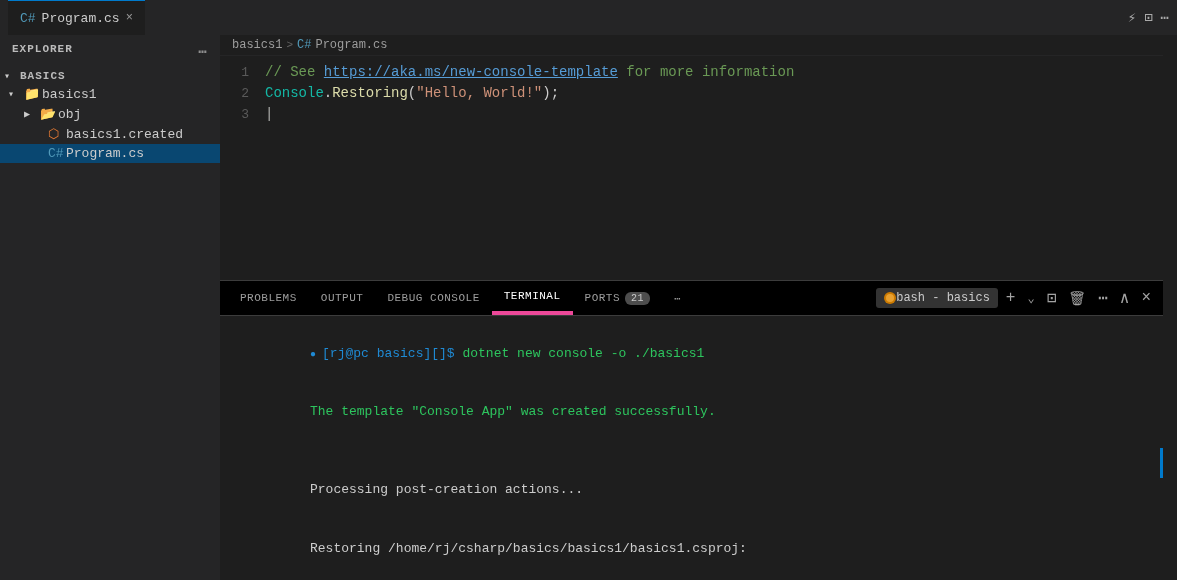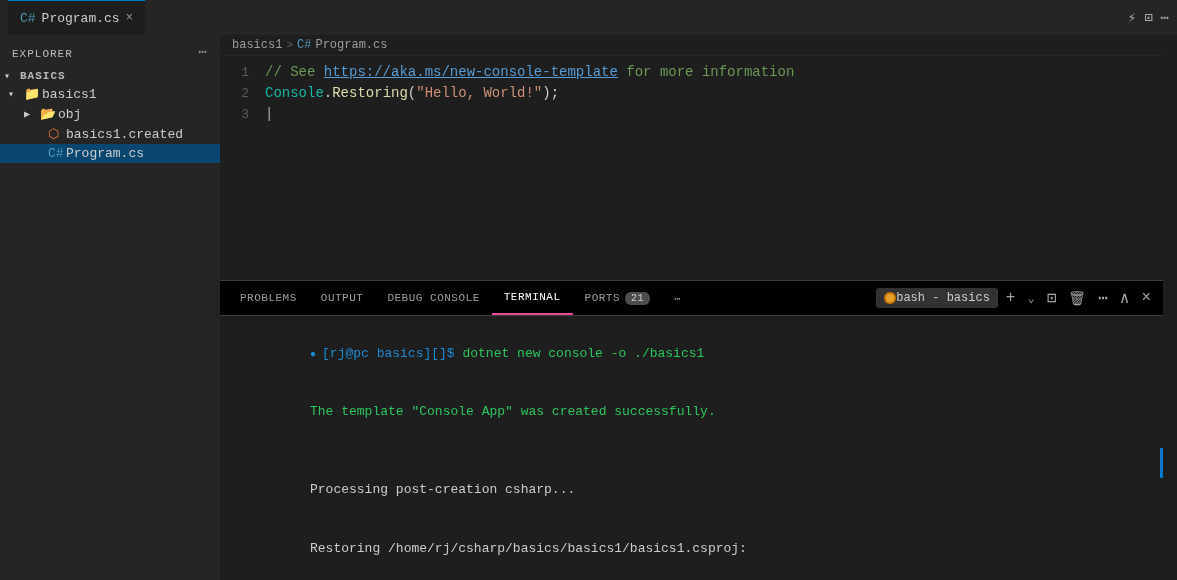--- a/index.html
+++ b/index.html
@@ -74,25 +74,25 @@
     .sidebar {
       width: 220px;
       background: #252526;
       flex-shrink: 0;
       display: flex;
       flex-direction: column;
       overflow: hidden;
     }
     .sidebar-header {
       display: flex;
-      align-items: flex-end;
+      align-items: flex-start;
       justify-content: space-between;
       padding: 8px 12px;
       font-size: 11px;
-      font-weight: 400;
+      font-weight: 700;
       letter-spacing: 1px;
       color: #bbbbbb;
       text-transform: uppercase;
     }
     .sidebar-header-icons {
       display: flex;
       gap: 6px;
     }
     .sidebar-header-icon {
       font-size: 14px;
@@ -239,21 +239,21 @@
       padding: 0 12px;
       font-size: 11px;
       color: #9d9d9d;
       letter-spacing: 0.5px;
       cursor: pointer;
       text-transform: uppercase;
       font-weight: 400;
     }
     .panel-tab.active {
       color: #ffffff;
-      border-bottom: 2px solid #ec4899;
+      border-bottom: 4px solid #ec4899;
     }
     .ports-badge {
       background: #4d4d4d;
       color: #cccccc;
       border-radius: 6px;
       font-size: 10px;
       padding: 1px 6px;
       margin-left: 5px;
     }
     .panel-tab-spacer { flex: 1; }
@@ -462,21 +462,21 @@
       <div class="terminal-content">
 
         <div class="term-line">
           <span class="term-circle">● </span><span class="term-prompt">[rj@pc basics][]$ </span><span class="term-command">dotnet new console -o ./basics1</span>
         </div>
         <div class="term-line">
           <span class="term-success">The template "Console App" was created successfully.</span>
         </div>
         <div class="term-line">&nbsp;</div>
         <div class="term-line">
-          <span class="term-normal">Processing post-creation csharp...</span>
+          <span class="term-normal">Processing post-creation actions...</span>
         </div>
         <div class="term-line">
           <span class="term-normal">Restoring /home/rj/csharp/basics/basics1/basics1.csproj:</span>
         </div>
         <div class="term-line">
           
         </div>
 
         <div class="blue-bar"></div>
       </div>

